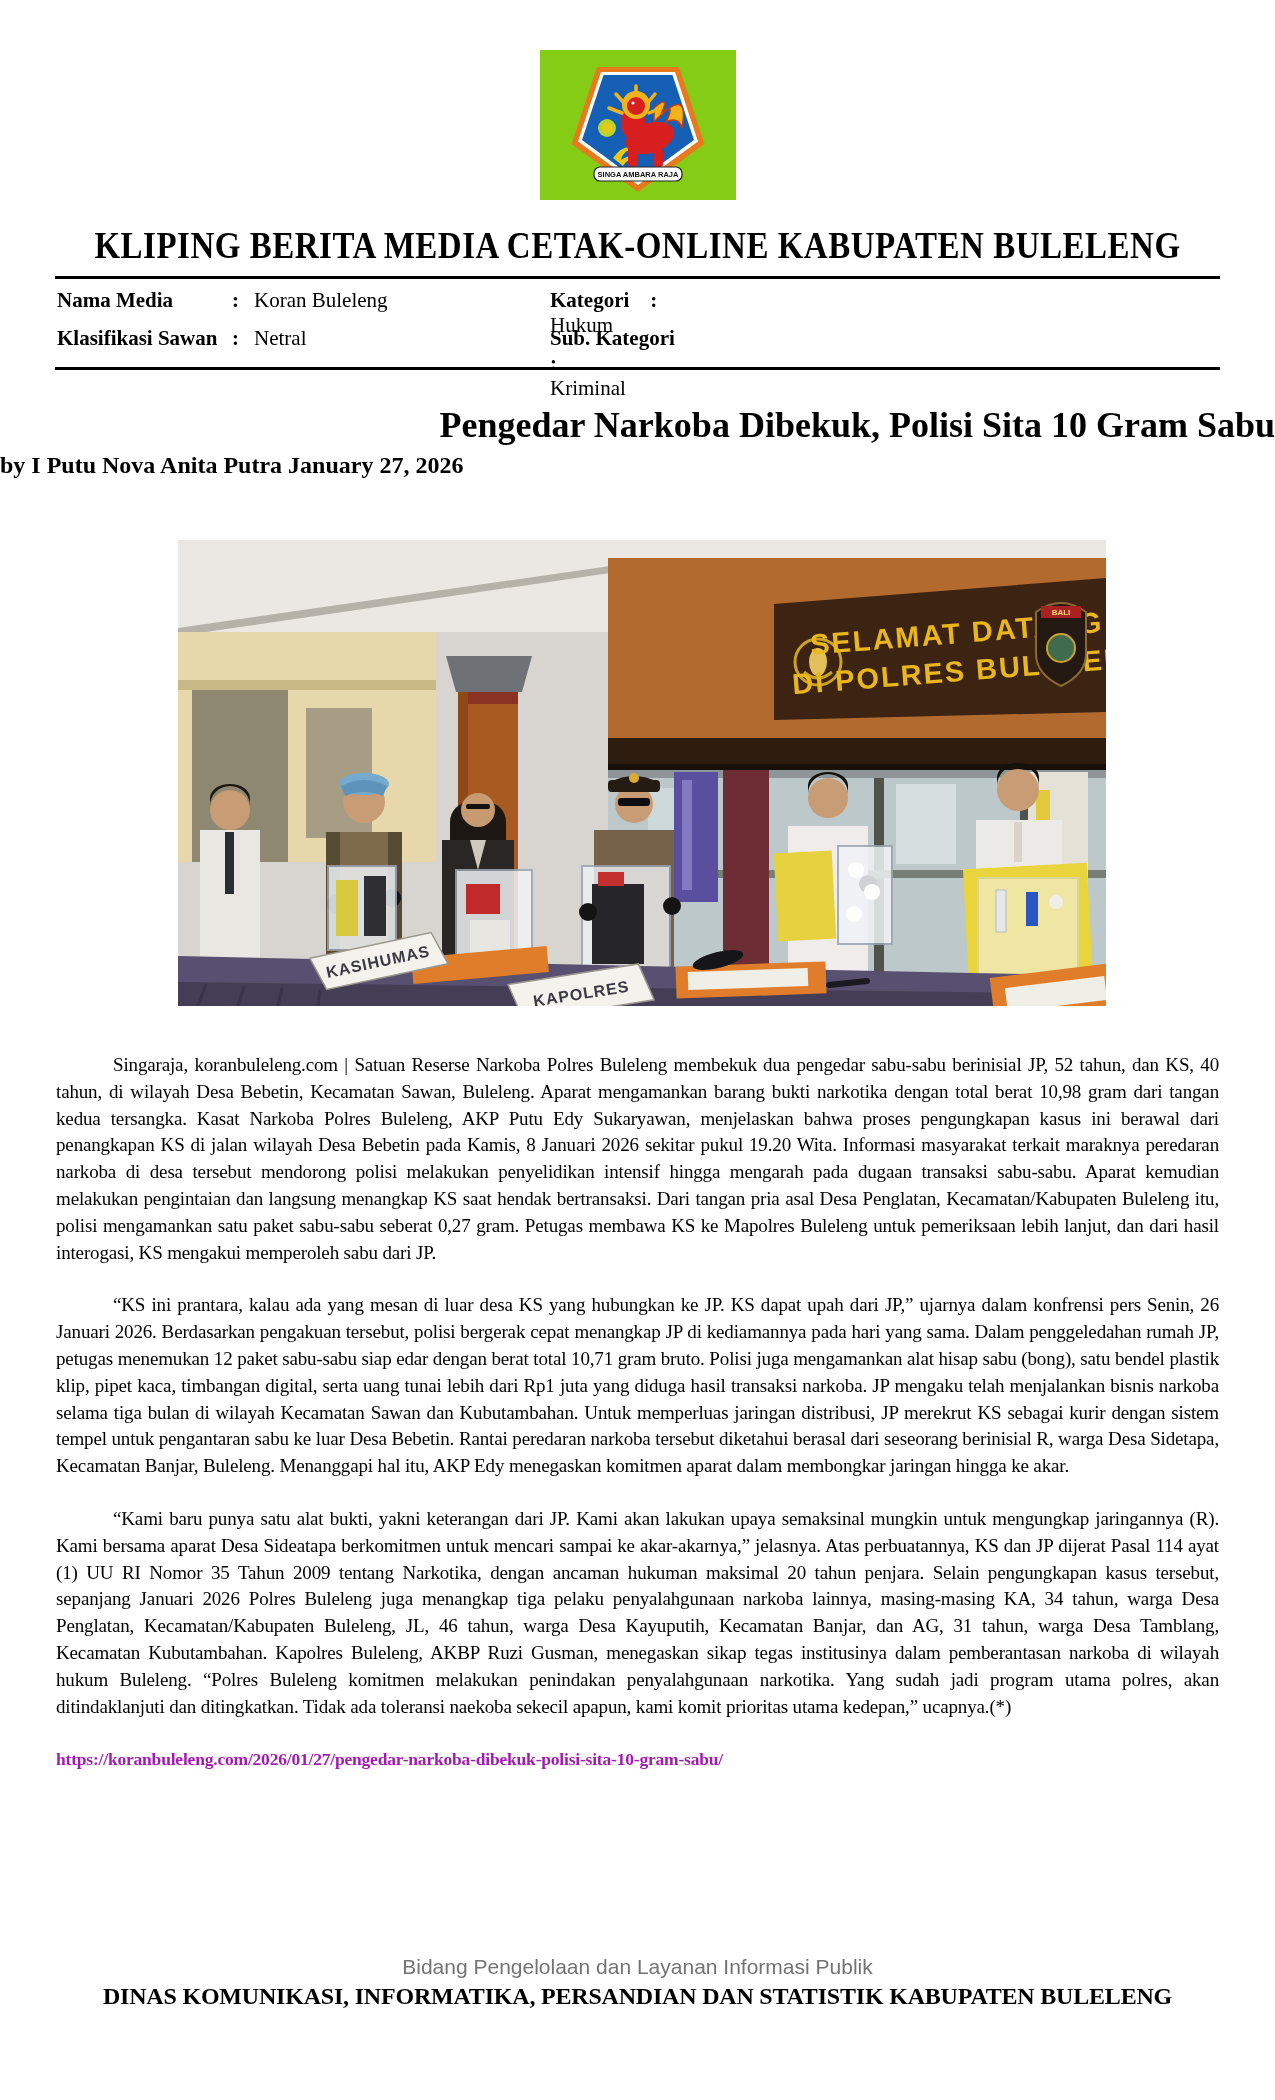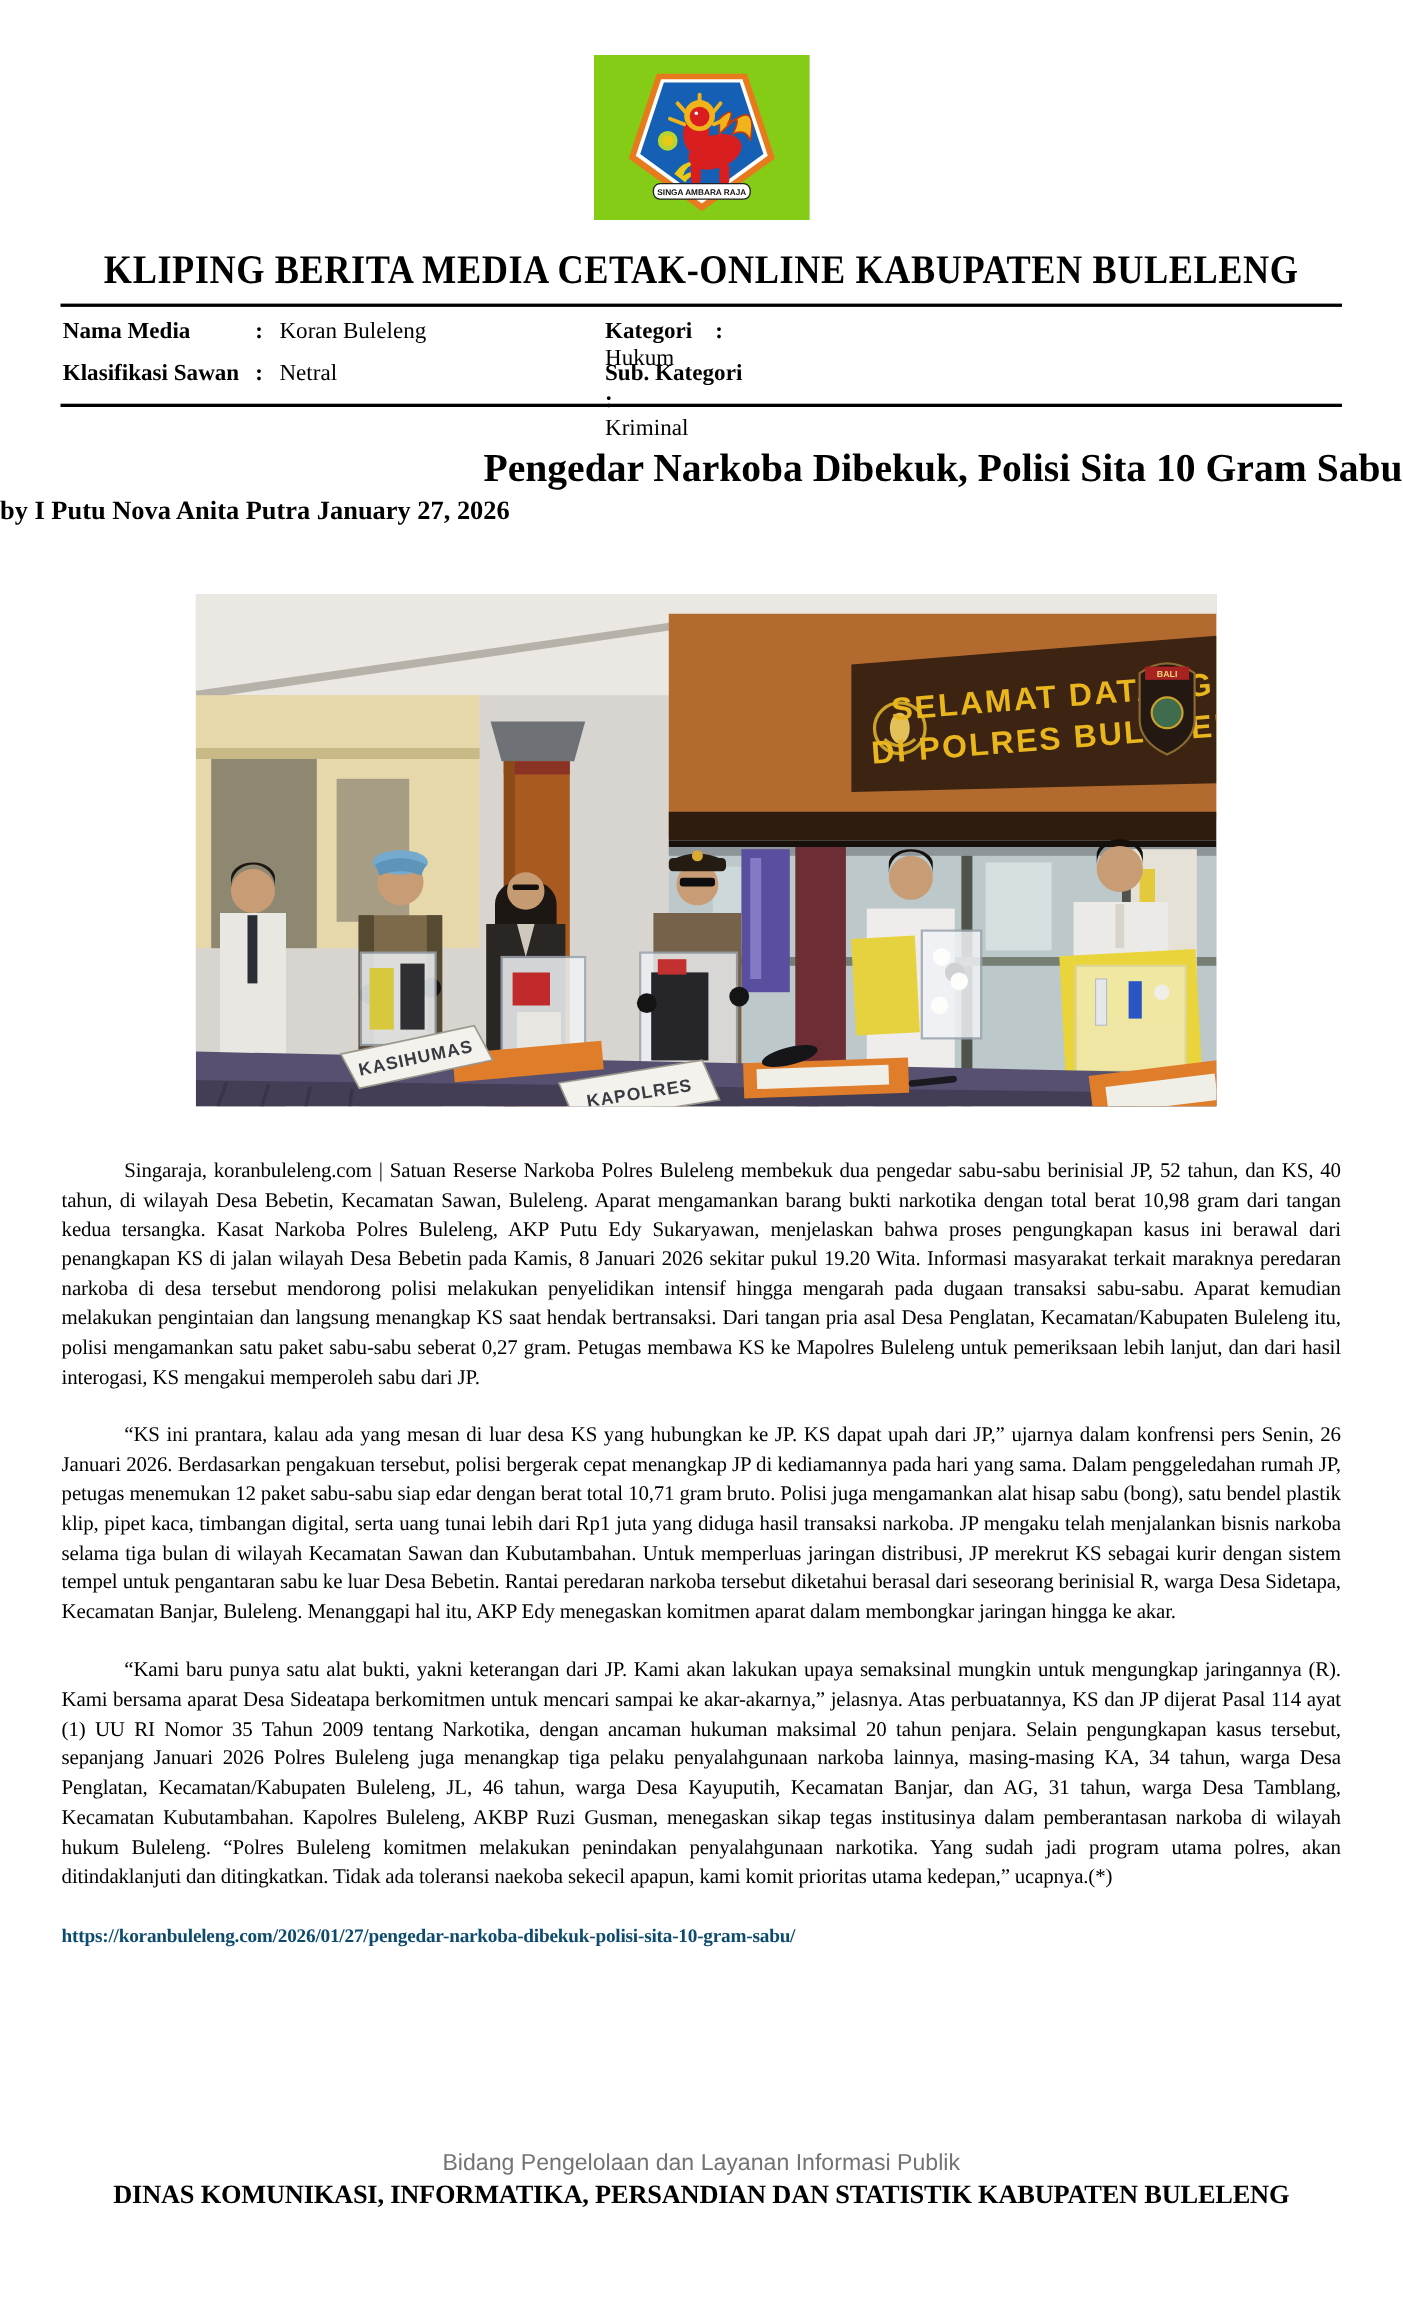--- a/index.html
+++ b/index.html
@@ -55,21 +55,21 @@
   .photo svg { display:block; }
   
   .body-col {
     position:absolute; top:1052px; left:56px; right:56px;
     font-size:19px; line-height:26.8px; text-align:justify;
     letter-spacing:-0.15px;
   }
   .body-col p { text-indent:57px; margin-bottom:26px; }
   .source-url {
     display:block; margin-top:6px;
-    font-weight:bold; font-size:17.5px; color:#0c4a6e; text-decoration:none;
+    font-weight:bold; font-size:17.5px; color:#a21caf; text-decoration:none;
     text-indent:0; letter-spacing:-0.2px;
   }
   
   .footer-1 {
     position:absolute; top:1955px; left:0; width:100%;
     text-align:center; font-family:"Liberation Sans", sans-serif;
     font-size:21px; color:#737373;
   }
   .footer-2 {
     position:absolute; top:1983px; left:0; width:100%;

